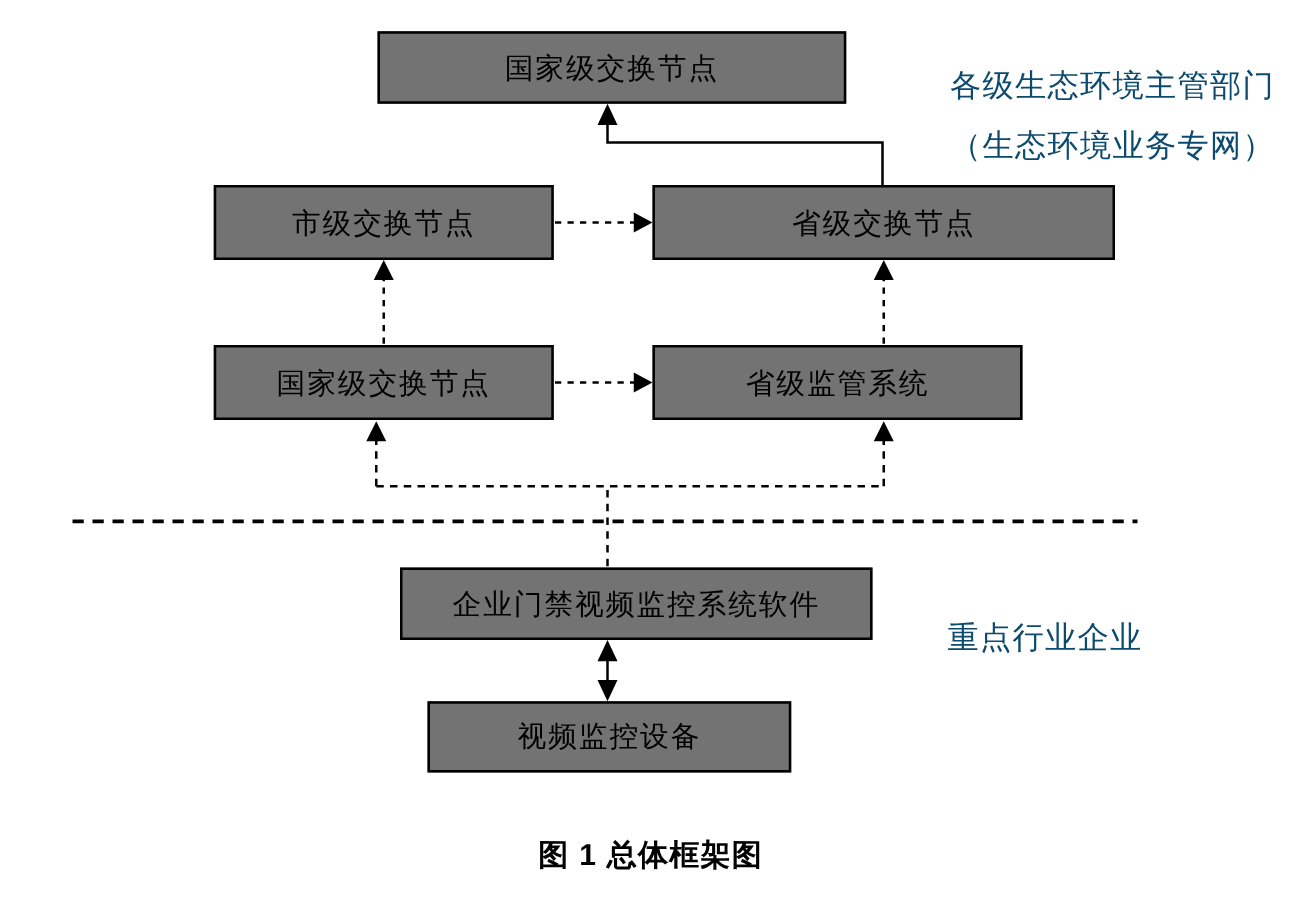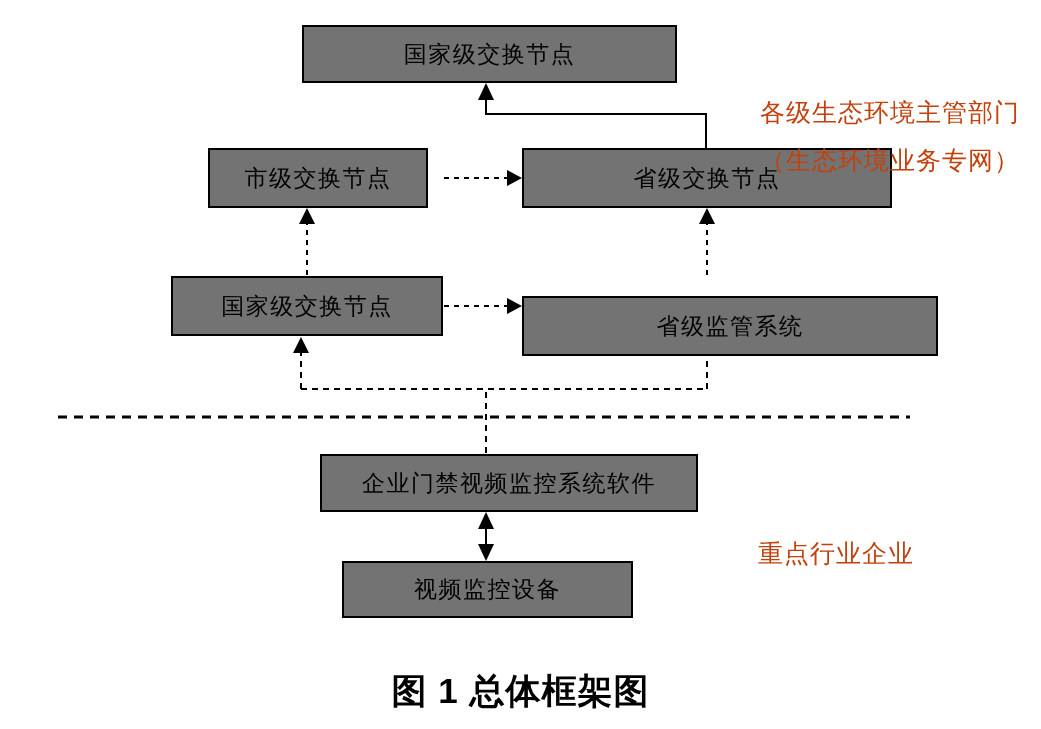--- a/index.html
+++ b/index.html
@@ -60,34 +60,33 @@
     font-size: 23px;
     letter-spacing: 1.5px;
     color: #000000;
     white-space: nowrap;
   }
   .zone-label {
     position: absolute;
     font-family: "Liberation Serif", "DejaVu Serif", serif;
     font-size: 25px;
     letter-spacing: 1px;
-    color: #c2410c;
+    color: #0c4a6e;
     text-align: center;
     white-space: nowrap;
-    margin-top: 44px;
   }
   .caption {
     position: absolute;
     left: 0;
     top: 668px;
     width: 100%;
     text-align: center;
     font-family: "Liberation Sans", "DejaVu Sans", sans-serif;
     font-weight: bold;
-    font-size: 35px;
+    font-size: 24px;
     letter-spacing: 1px;
     color: #000000;
     white-space: nowrap;
   }
 </style>
 </head>
 <body>
 
 <div class="canvas">
 
@@ -135,33 +134,33 @@
       <line class="solid" x1="486" y1="526" x2="486" y2="548"></line>
       <polygon points="486,512 478,529 494,529"></polygon>
       <polygon points="486,561 478,544 494,544"></polygon>
     </g>
   </svg>
 
   <div class="node" style="left:302px; top:25px; width:375px; height:58px;">
     <span>国家级交换节点</span>
   </div>
 
-  <div class="node" style="left:171px; top:148px; width:220px; height:60px;margin-left:37px;">
+  <div class="node" style="left:171px; top:148px; width:272px; height:60px;">
     <span>市级交换节点</span>
   </div>
 
   <div class="node" style="left:522px; top:148px; width:370px; height:60px;text-align:center;">
     <span>省级交换节点</span>
   </div>
 
   <div class="node" style="left:171px; top:276px; width:272px; height:60px;">
     <span>国家级交换节点</span>
   </div>
 
-  <div class="node" style="left:522px; top:276px; width:416px; height:60px;margin-top:20px;">
+  <div class="node" style="left:522px; top:276px; width:296px; height:60px;">
     <span>省级监管系统</span>
   </div>
 
   <div class="node" style="left:320px; top:454px; width:378px; height:58px;">
     <span>企业门禁视频监控系统软件</span>
   </div>
 
   <div class="node" style="left:342px; top:561px; width:291px; height:57px;">
     <span>视频监控设备</span>
   </div>

